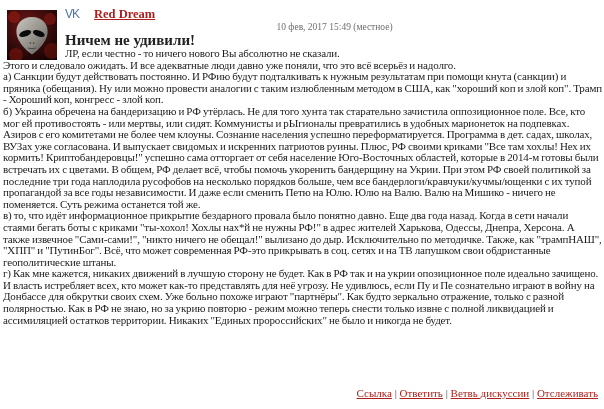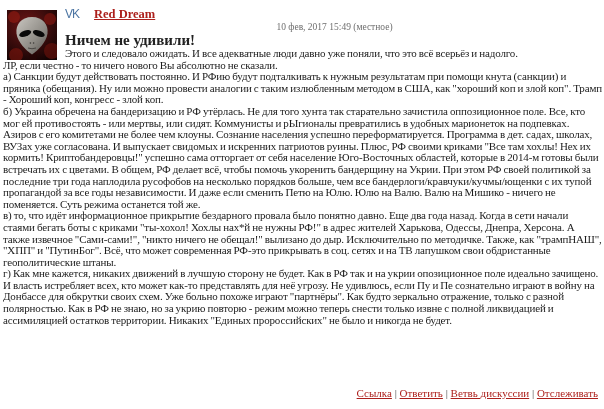--- a/index.html
+++ b/index.html
@@ -106,22 +106,22 @@
 
   <div class="header">
     <div class="user-line">
       <span class="vk-icon">VK</span><a class="user-link">Red Dream</a>
     </div>
     <div class="date">10 фев, 2017 15:49 (местное)</div>
     <div class="title">Ничем не удивили!</div>
   </div>
 
   <div class="post-body">
+      <div class="para">ЛР, если честно - то ничего нового Вы абсолютно не сказали.</div>
       <div class="para">Этого и следовало ожидать. И все адекватные люди давно уже поняли, что это всё всерьёз и надолго.</div>
-      <div class="para">ЛР, если честно - то ничего нового Вы абсолютно не сказали.</div>
       <div class="para">а) Санкции будут действовать постоянно. И РФию будут подталкивать к нужным результатам при помощи кнута (санкции) и пряника (обещания). Ну или можно провести аналогии с таким излюбленным методом в США, как "хороший коп и злой коп". Трамп - Хороший коп, конгресс - злой коп.</div>
       <div class="para">б) Украина обречена на бандеризацию и РФ утёрлась. Не для того хунта так старательно зачистила оппозиционное поле. Все, кто мог ей противостоять - или мертвы, или сидят. Коммунисты и рЫгионалы превратились в удобных марионеток на подпевках. Азиров с его комитетами не более чем клоуны. Сознание населения успешно переформатируется. Программа в дет. садах, школах, ВУЗах уже согласована. И выпускает свидомых и искренних патриотов руины. Плюс, РФ своими криками "Все там хохлы! Нех их кормить! Криптобандеровцы!" успешно сама отторгает от себя население Юго-Восточных областей, которые в 2014-м готовы были встречать их с цветами. В общем, РФ делает всё, чтобы помочь укоренить бандерщину на Укрии. При этом РФ своей политикой за последние три года наплодила русофобов на несколько порядков больше, чем все бандерлоги/кравчуки/кучмы/ющенки с их тупой пропагандой за все годы независимости. И даже если сменить Петю на Юлю. Юлю на Валю. Валю на Мишико - ничего не поменяется. Суть режима останется той же.</div>
       <div class="para">в) то, что идёт информационное прикрытие бездарного провала было понятно давно. Еще два года назад. Когда в сети начали стаями бегать боты с криками "ты-хохол! Хохлы нах*й не нужны РФ!" в адрес жителей Харькова, Одессы, Днепра, Херсона. А также извечное "Сами-сами!", "никто ничего не обещал!" вылизано до дыр. Исключительно по методичке. Также, как "трампНАШ", "ХПП" и "ПутинБог". Всё, что может современная РФ-это прикрывать в соц. сетях и на ТВ лапушком свои обдристанные геополитические штаны.</div>
       <div class="para">г) Как мне кажется, никаких движений в лучшую сторону не будет. Как в РФ так и на укрии опозиционное поле идеально зачищено. И власть истребляет всех, кто может как-то представлять для неё угрозу. Не удивлюсь, если Пу и Пе сознательно играют в войну на Донбассе для обкрутки своих схем. Уже больно похоже играют "партнёры". Как будто зеркально отражение, только с разной полярностью. Как в РФ не знаю, но за укрию повторю - режим можно теперь снести только извне с полной ликвидацией и ассимиляцией остатков территории. Никаких "Единых пророссийских" не было и никогда не будет.</div>
     </div>
 
   <div class="actions"><a class="action">Ссылка</a><span class="sep"> | </span><a class="action">Ответить</a><span class="sep"> | </span><a class="action">Ветвь дискуссии</a><span class="sep"> | </span><a class="action">Отслеживать</a></div>
 
 </div>
 

